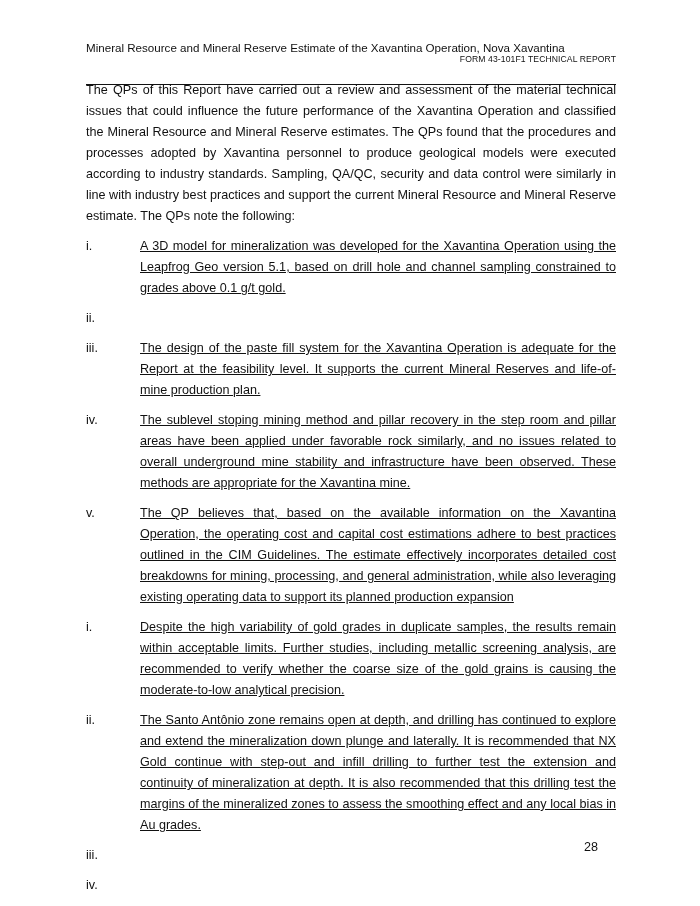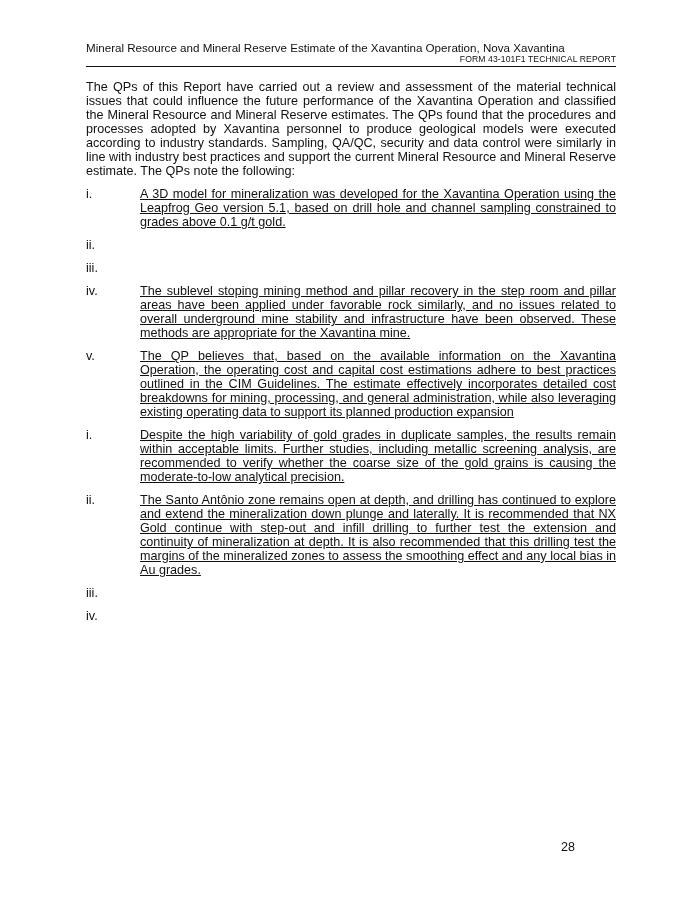--- a/index.html
+++ b/index.html
@@ -1,28 +1,28 @@
 <!DOCTYPE html>
 <html><head>
 <meta charset="utf-8">
 <style>
   html, body { margin: 0; padding: 0; background: #ffffff; }
   body { width: 700px; height: 906px; position: relative; overflow: hidden;
          font-family: "Liberation Sans", sans-serif; color: #111; }
-  .header { position: absolute; left: 86px; top: 41px; width: 530px; border-bottom: 1.5px solid #111; padding-bottom: 2px; }
+  .header { position: absolute; left: 86px; top: 41px; width: 530px; border-bottom: 1.5px solid #111; padding-bottom: 20px; }
   .header-title { font-size: 11.6px; line-height: 13px; }
   .header-sub { font-size: 8.6px; line-height: 10px; letter-spacing: 0.1px; text-align: right; }
-  .content { position: absolute; left: 86px; top: 80px; width: 530px; font-size: 12.6px; line-height: 14px; }
+  .content { position: absolute; left: 86px; top: 80px; width: 530px; font-size: 12.6px; line-height: 21px; }
   p { margin: 0 0 9px 0; text-align: justify; }
   ol { list-style: none; margin: 0 0 9px 0; padding: 0; }
   li { display: flex; margin: 0 0 9px 0; }
   .num { width: 54px; flex: 0 0 54px; text-align: right; padding-right: 0; box-sizing: border-box; }
   .num span { display: inline-block; width: 22px; text-align: left; margin-right: 32px; }
   .txt { flex: 1; text-align: justify; text-decoration: underline; }
-  .page-number { position: absolute; left: 561px; top: 840px; font-size: 12.6px; }
+  .page-number { position: absolute; left: 584px; top: 840px; font-size: 12.6px; }
 </style>
 </head>
 <body>
 
 <div class="header">
   <div class="header-title">Mineral Resource and Mineral Reserve Estimate of the Xavantina Operation, Nova Xavantina</div>
   <div class="header-sub">FORM 43-101F1 TECHNICAL REPORT</div>
 </div>
 
 <div class="content">
@@ -31,20 +31,21 @@
   <ol>
     <li>
         <div class="num"><span>i.</span></div>
         <div class="txt">A 3D model for mineralization was developed for the Xavantina Operation using the Leapfrog Geo version 5.1, based on drill hole and channel sampling constrained to grades above 0.1 g/t gold.</div>
       </li>
     <li>
         <div class="num"><span>ii.</span></div>
       </li>
     <li>
         <div class="num"><span>iii.</span></div>
+        <div class="txt">The design of the paste fill system for the Xavantina Operation is adequate for the Report at the feasibility level. It supports the current Mineral Reserves and life-of-mine production plan.</div>
       </li>
     <li>
         <div class="num"><span>iv.</span></div>
         <div class="txt">The sublevel stoping mining method and pillar recovery in the step room and pillar areas have been applied under favorable rock similarly, and no issues related to overall underground mine stability and infrastructure have been observed. These methods are appropriate for the Xavantina mine.</div>
       </li>
     <li>
         <div class="num"><span>v.</span></div>
         <div class="txt">The QP believes that, based on the available information on the Xavantina Operation, the operating cost and capital cost estimations adhere to best practices outlined in the CIM Guidelines. The estimate effectively incorporates detailed cost breakdowns for mining, processing, and general administration, while also leveraging existing operating data to support its planned production expansion</div>
       </li>
   </ol>

